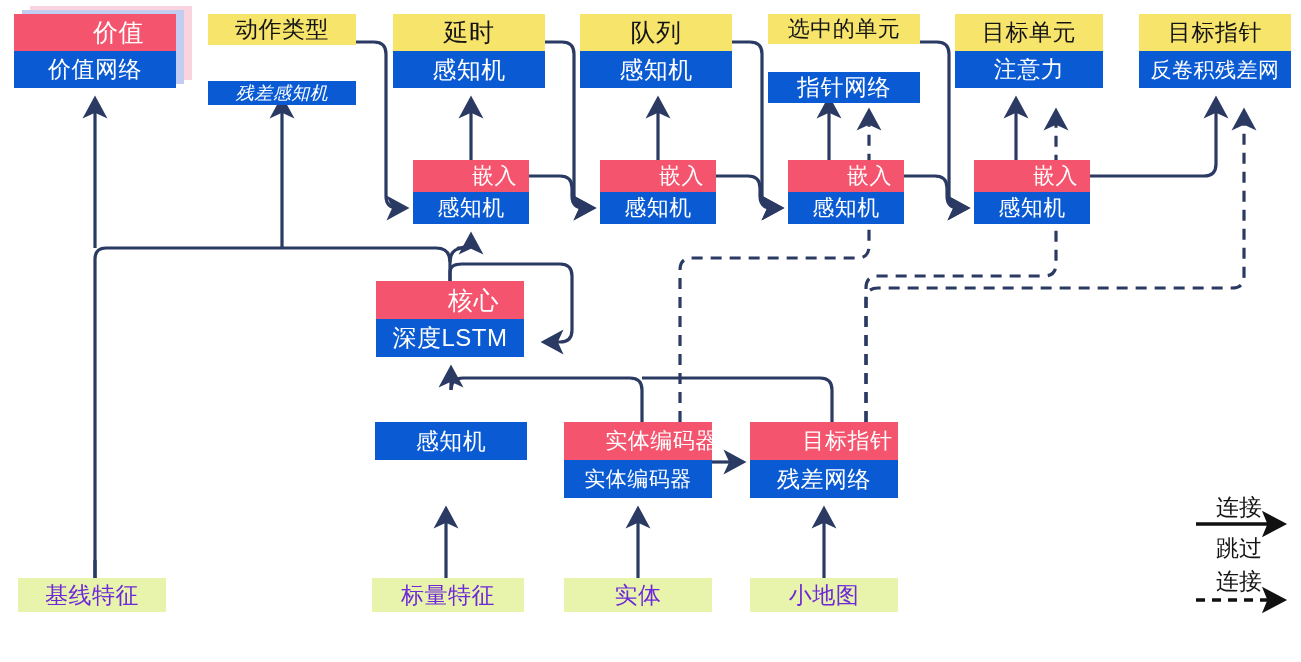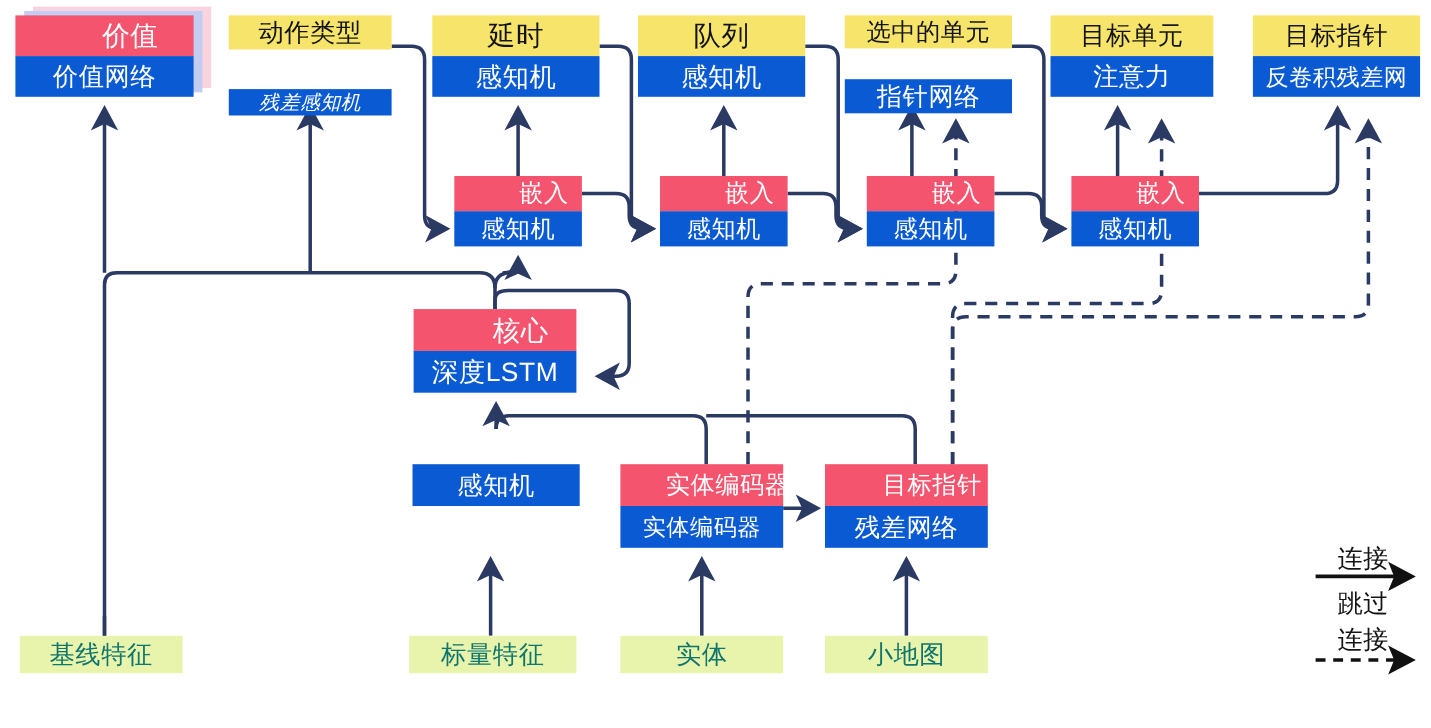--- a/index.html
+++ b/index.html
@@ -5,21 +5,21 @@
   html,body{margin:0;padding:0;background:#ffffff;}
   body{font-family:"Liberation Sans","DejaVu Sans",sans-serif;}
   #stage{position:relative;width:1301px;height:662px;background:#ffffff;overflow:hidden;}
   svg.wires{position:absolute;left:0;top:0;width:1301px;height:662px;pointer-events:none;}
   .node{position:absolute;display:flex;flex-direction:column;box-sizing:border-box;}
   .cell{display:flex;align-items:center;justify-content:center;box-sizing:border-box;
         white-space:nowrap;letter-spacing:.5px;}
   .c-action{background:#f7e46b;color:#141414;}
   .c-output{background:#f4546e;color:#ffffff;padding-left:47px;}
   .c-nn{background:#0a5bd3;color:#ffffff;}
-  .c-input{background:#e8f3ab;color:#0f766e;}
+  .c-input{background:#e8f3ab;color:#6d28d9;}
   .ghost{position:absolute;}
   .legend{position:absolute;display:flex;flex-direction:column;}
   .legend .cell{justify-content:center;}
   .lr-label{position:absolute;color:#141414;white-space:nowrap;text-align:center;}
 </style>
 </head>
 <body>
 
 <div id="stage">
 

